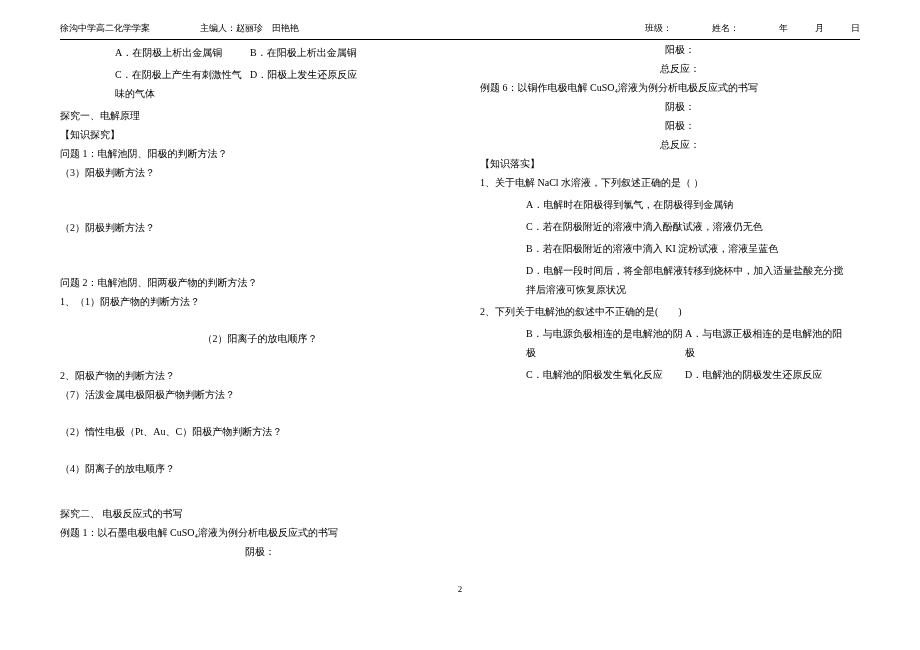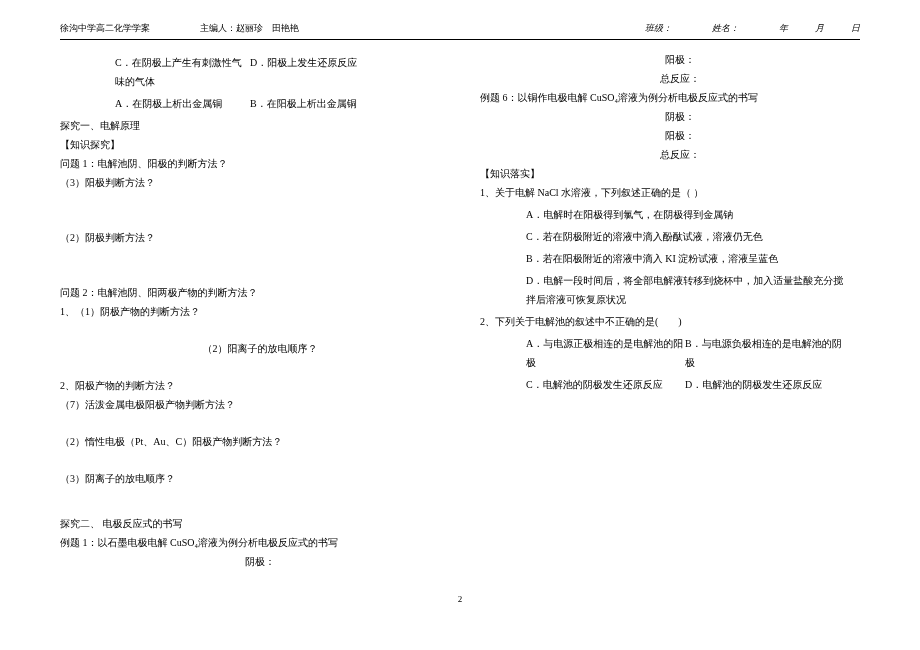--- a/index.html
+++ b/index.html
@@ -11,25 +11,24 @@
       width: 920px;
       height: 650px;
       padding: 20px 60px;
       line-height: 1.9;
     }
     .header {
       display: flex;
       justify-content: space-between;
       border-bottom: 1px solid #000;
       padding-bottom: 2px;
-      margin-bottom: 10px;
       font-size: 9px;
     }
     .header-left { display: flex; gap: 50px; }
-    .header-right { display: flex; gap: 40px; font-style: italic; }
+    .header-right { display: flex; gap: 40px; }
     .columns {
       display: flex;
       gap: 40px;
     }
     .col { flex: 1; }
     .option-row {
       display: flex;
       margin: 3px 0;
     }
     .opt-a { width: 50%; padding-left: 55px; }
@@ -61,26 +60,26 @@
     <span>姓名：</span>
     <span>
       <span>年</span>　　　<span>月</span>　　　<span>日</span>
     </span>
   </div>
 </div>
 
 <div class="columns">
   <div class="col">
     <div class="option-row">
+      <span class="opt-a">A．在阴极上析出金属铜</span>
+      <span class="opt-b">B．在阳极上析出金属铜</span>
+    </div>
+    <div class="option-row">
       <span class="opt-a">C．在阴极上产生有刺激性气味的气体</span>
       <span class="opt-b">D．阳极上发生还原反应</span>
-    </div>
-    <div class="option-row">
-      <span class="opt-a">A．在阴极上析出金属铜</span>
-      <span class="opt-b">B．在阳极上析出金属铜</span>
     </div>
 
     <div class="indent-1">探究一、电解原理</div>
     <div class="indent-1">【知识探究】</div>
     <div class="indent-1">问题 1：电解池阴、阳极的判断方法？</div>
     <div class="indent-1">（3）阳极判断方法？</div>
     <div class="spacer"></div>
     <div class="spacer"></div>
     <div class="indent-1">（2）阴极判断方法？</div>
     <div class="spacer"></div>
@@ -88,21 +87,21 @@
     <div class="indent-1">问题 2：电解池阴、阳两极产物的判断方法？</div>
     <div class="indent-1">1、（1）阴极产物的判断方法？</div>
     <div class="spacer"></div>
     <div class="indent-2">（2）阳离子的放电顺序？</div>
     <div class="spacer"></div>
     <div class="indent-1">2、阳极产物的判断方法？</div>
     <div class="indent-1">（7）活泼金属电极阳极产物判断方法？</div>
     <div class="spacer"></div>
     <div class="indent-1">（2）惰性电极（Pt、Au、C）阳极产物判断方法？</div>
     <div class="spacer"></div>
-    <div class="indent-1">（3）阴离子的放电顺序？</div>
+    <div class="indent-1">（4）阴离子的放电顺序？</div>
     <div class="spacer"></div>
     <div class="spacer-sm"></div>
     <div class="indent-1">探究二、 电极反应式的书写</div>
     <div class="indent-1">例题 1：以石墨电极电解 CuSO₄溶液为例分析电极反应式的书写</div>
     <div class="indent-2">阴极：</div>
   </div>
 
   <div class="col">
     <div class="indent-2">阳极：</div>
     <div class="indent-2">总反应：</div>
@@ -119,23 +118,23 @@
         <span>C．若在阴极附近的溶液中滴入酚酞试液，溶液仍无色</span>
       </div>
     <div class="exercise-opt-row">
         <span>B．若在阳极附近的溶液中滴入 KI 淀粉试液，溶液呈蓝色</span>
       </div>
     <div class="exercise-opt-row">
         <span>D．电解一段时间后，将全部电解液转移到烧杯中，加入适量盐酸充分搅拌后溶液可恢复原状况</span>
       </div>
     <div class="indent-1">2、下列关于电解池的叙述中不正确的是(　　)</div>
     <div class="exercise-opt-row">
+      <span class="half">B．与电源负极相连的是电解池的阴极</span>
       <span class="half">A．与电源正极相连的是电解池的阳极</span>
-      <span class="half">B．与电源负极相连的是电解池的阴极</span>
     </div>
     <div class="exercise-opt-row">
-      <span class="half">C．电解池的阴极发生还原反应</span>
+      <span class="half">C．电解池的阳极发生氧化反应</span>
       <span class="half">D．电解池的阴极发生还原反应</span>
     </div>
   </div>
 </div>
 
 <div class="footer">2</div>
 
 </body></html>

